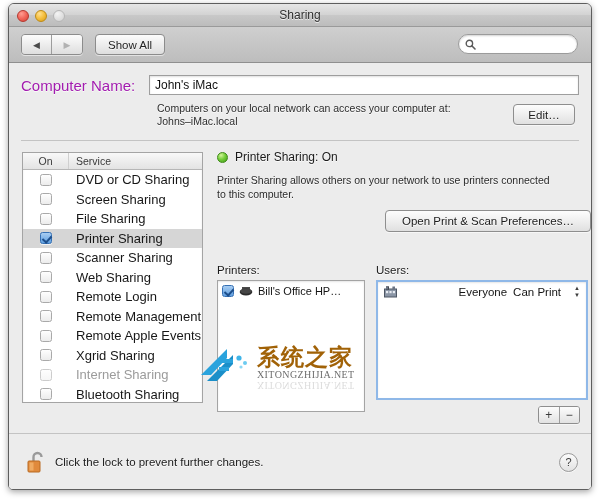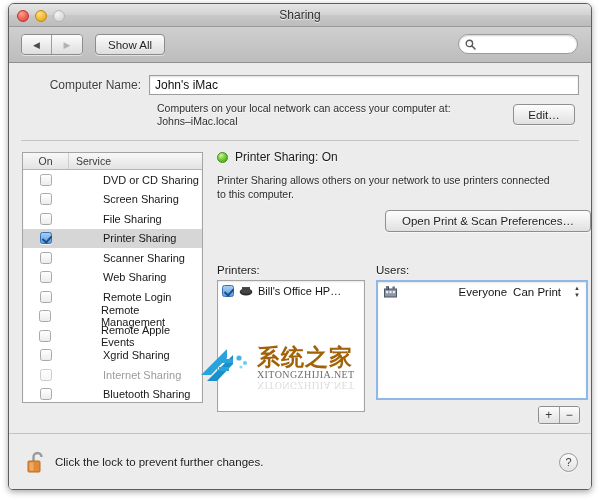--- a/index.html
+++ b/index.html
@@ -94,22 +94,22 @@
 
   
   .body { position: relative; height: 427px; background: #ececec; }
 
   .namepanel {
     position: absolute; left: 12px; top: 8px; right: 12px; height: 70px;
     border-bottom: 1px solid #c3c3c3;
   }
   .namerow { position: absolute; left: 0; top: 4px; width: 100%; display: flex; align-items: center; }
   .namelabel {
-    width: 128px; text-align: right; padding-right: 8px;
-    font-size: 12px; color: #404040;
+    width: 128px; padding-right: 8px;
+    font-size: 15px; color: #a21caf;
     text-shadow: 0 1px 0 rgba(255,255,255,0.8);
   }
   .nameinput {
     flex: 1; height: 20px;
     border: 1px solid #9e9e9e; background: #fff;
     font-family: inherit; font-size: 12px; color: #111;
     padding: 0 5px; outline: 0;
     box-shadow: inset 0 1px 2px rgba(0,0,0,0.13);
   }
   .namehint {
@@ -160,21 +160,21 @@
     background: linear-gradient(to bottom,#a8cdf2,#5f9fe0);
     position: relative;
   }
   .cb.on::after {
     content: "";
     position: absolute; left: 3px; top: 1px;
     width: 4px; height: 7px;
     border: solid #1d4f8c; border-width: 0 2px 2px 0;
     transform: rotate(42deg);
   }
-  .svc-name { font-size: 11px; color: #171717; padding-left: 7px; margin-left: 27px; }
+  .svc-name { font-size: 13px; color: #171717; padding-left: 7px; }
   .svc-name.dim { color: #9b9b9b; }
 
   
   .detail { position: absolute; left: 208px; top: 87px; right: 13px; }
   .statusrow { display: flex; align-items: center; gap: 7px; }
   .dot {
     width: 11px; height: 11px; border-radius: 50%;
     background: radial-gradient(circle at 34% 26%, #d3f49a 0%, #76cf3c 45%, #3f9a16 100%);
     border: 1px solid #3d8a16;
   }

